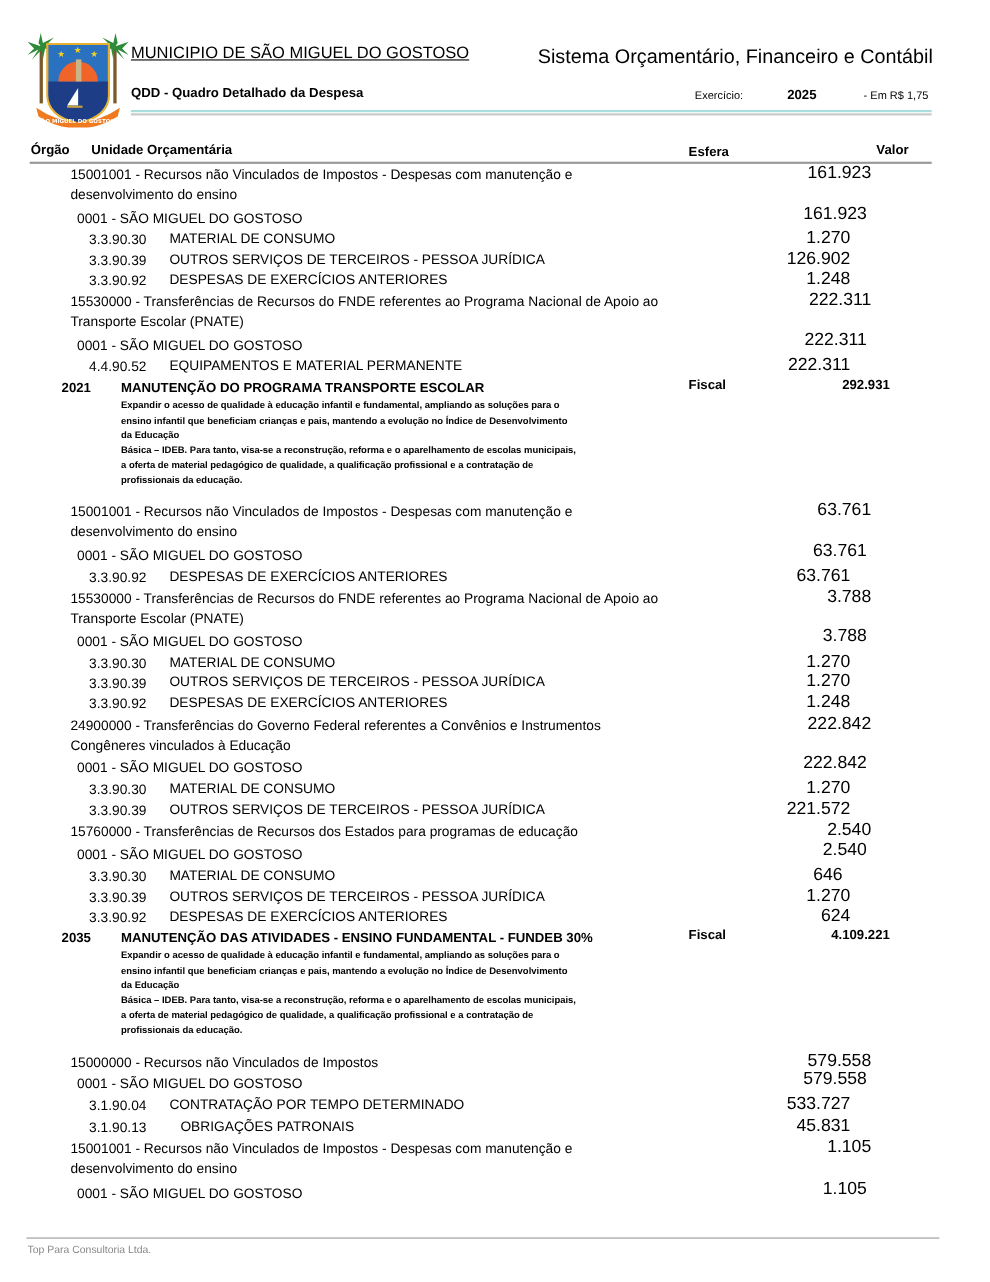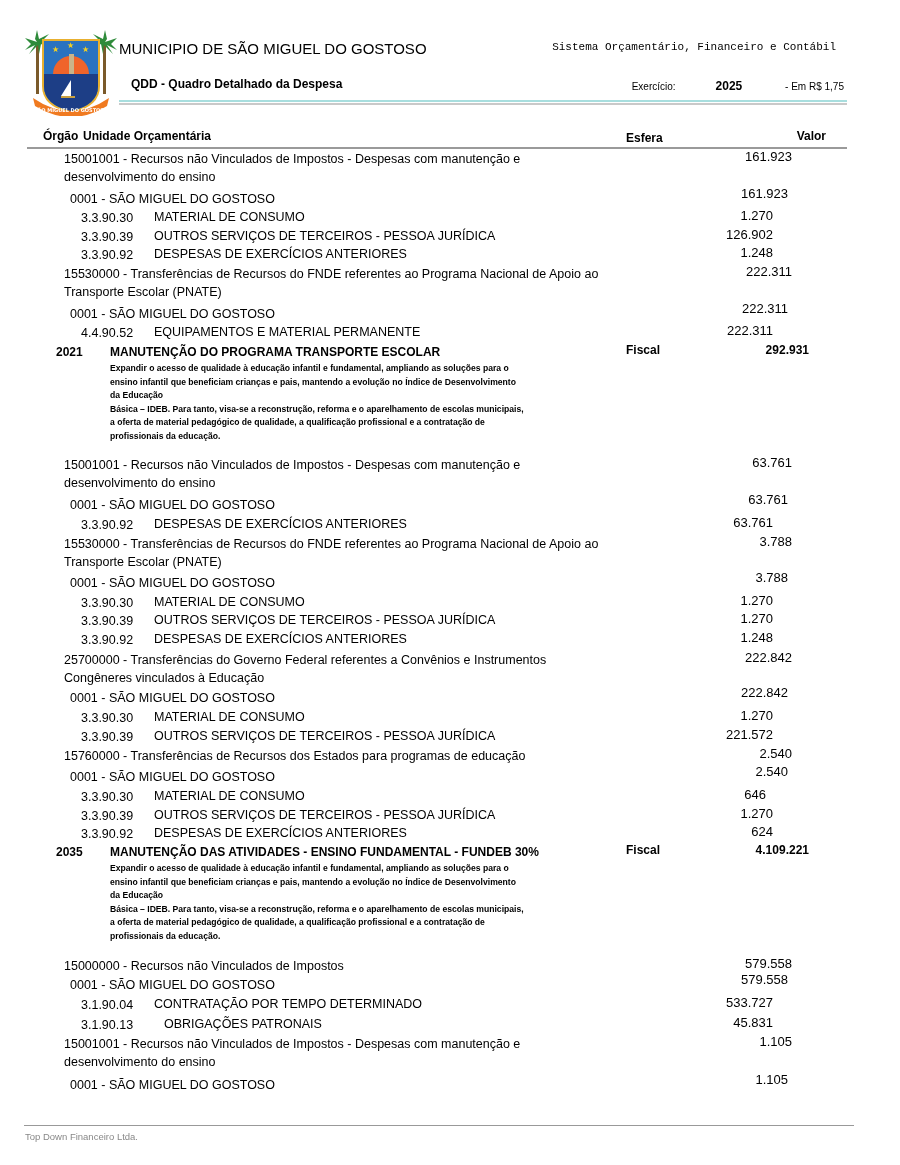--- a/index.html
+++ b/index.html
@@ -1,28 +1,28 @@
 <!DOCTYPE html>
 <html><head>
 <meta charset="utf-8">
 <style>
   * { box-sizing: border-box; margin: 0; padding: 0; }
   html, body { width: 900px; height: 1165px; background: #ffffff; }
   body { position: relative; font-family: "Liberation Sans", sans-serif; color: #000; overflow: hidden; }
   .logo { position: absolute; left: 25px; top: 28px; width: 92px; height: 88px; }
-  .muni { position: absolute; left: 119px; top: 40px; font-size: 15px; }
-  .sys { position: absolute; right: 64px; top: 41px; font-size: 11px; font-family: Liberation Mono, monospace; }
-  .qdd { position: absolute; left: 119px; top: 77px; font-size: 12px; font-weight: bold; margin-left: 12px; }
+  .muni { position: absolute; left: 119px; top: 40px; font-size: 15px; text-decoration: underline; }
+  .sys { position: absolute; right: 52px; top: 41px; font-size: 18px; }
+  .qdd { position: absolute; left: 119px; top: 77px; font-size: 12px; font-weight: bold; }
   .exer { position: absolute; right: 56px; top: 79px; font-size: 10px; }
   .exer b { font-size: 12px; margin-left: 40px; }
   .hdr-line { position: absolute; left: 119px; top: 100px; width: 728px; height: 5px; border-top: 2px solid #a8dede; border-bottom: 2px solid #c9c9c9; }
   .col-head { position: absolute; top: 129px; font-size: 12px; font-weight: bold; }
   .th-line { position: absolute; left: 27px; top: 147px; width: 820px; height: 0; border-top: 2px solid #9a9a9a; }
   .row { position: absolute; font-size: 12.5px; line-height: 18px; white-space: nowrap; }
-  .val { position: absolute; font-size: 13px; text-align: center; white-space: nowrap; }
+  .val { position: absolute; font-size: 16px; text-align: center; white-space: nowrap; }
   .action-code, .action-title, .action-esfera, .action-total { position: absolute; font-size: 12px; font-weight: bold; }
   .action-desc { position: absolute; left: 110px; width: 510px; font-size: 8.6px; font-weight: bold; line-height: 13.5px; white-space: pre-line; }
   .footer-line { position: absolute; left: 24px; top: 1125px; width: 830px; border-top: 1px solid #999; }
   .footer { position: absolute; left: 25px; top: 1131px; font-size: 9.5px; color: #888; }
 </style>
 </head>
 <body>
 
 <div class="logo">
   <svg width="92" height="88" viewBox="0 0 92 88">
@@ -51,21 +51,21 @@
     <path d="M8 70 Q46 96 84 70 L82 78 Q46 100 10 78 Z" fill="#f07a20"></path>
     <text x="46" y="84" font-size="5" fill="#fff" text-anchor="middle" font-family="DejaVu Sans, sans-serif" font-weight="bold">SÃO MIGUEL DO GOSTOSO</text>
   </svg>
 </div>
 <div class="muni">MUNICIPIO DE SÃO MIGUEL DO GOSTOSO</div>
 <div class="sys">Sistema Orçamentário, Financeiro e Contábil</div>
 <div class="qdd">QDD - Quadro Detalhado da Despesa</div>
 <div class="exer"><span>Exercício:</span><b>2025</b><b style="font-size:10px"></b><span> - Em R$ 1,75</span></div>
 <div class="hdr-line"></div>
 
-<div class="col-head" style="left:43px">Órgão</div>
+<div class="col-head" style="left:28px">Órgão</div>
 <div class="col-head" style="left:83px">Unidade Orçamentária</div>
 <div class="col-head" style="left:626px;top:131px">Esfera</div>
 <div class="col-head" style="right:74px">Valor</div>
 <div class="th-line"></div>
 
 <div id="table-body">
     <div class="row" style="left:64px;top:150px">15001001 - Recursos não Vinculados de Impostos - Despesas com manutenção e</div>
     <div class="row" style="left:64px;top:168px">desenvolvimento do ensino</div>
     <div class="val" style="right:108px;top:149px">161.923</div>
     <div class="row" style="left:70px;top:190px">0001 - SÃO MIGUEL DO GOSTOSO</div>
@@ -112,21 +112,21 @@
     <div class="val" style="right:112px;top:570px">3.788</div>
     <div class="row" style="left:81px;top:594px">3.3.90.30</div>
     <div class="row" style="left:154px;top:593px">MATERIAL DE CONSUMO</div>
     <div class="val" style="right:127px;top:593px">1.270</div>
     <div class="row" style="left:81px;top:612px">3.3.90.39</div>
     <div class="row" style="left:154px;top:611px">OUTROS SERVIÇOS DE TERCEIROS - PESSOA JURÍDICA</div>
     <div class="val" style="right:127px;top:611px">1.270</div>
     <div class="row" style="left:81px;top:631px">3.3.90.92</div>
     <div class="row" style="left:154px;top:630px">DESPESAS DE EXERCÍCIOS ANTERIORES</div>
     <div class="val" style="right:127px;top:630px">1.248</div>
-    <div class="row" style="left:64px;top:651px">25700000 - Transferências do Governo Federal referentes a Convênios e Instrumentos</div>
+    <div class="row" style="left:64px;top:651px">24900000 - Transferências do Governo Federal referentes a Convênios e Instrumentos</div>
     <div class="row" style="left:64px;top:669px">Congêneres vinculados à Educação</div>
     <div class="val" style="right:108px;top:650px">222.842</div>
     <div class="row" style="left:70px;top:689px">0001 - SÃO MIGUEL DO GOSTOSO</div>
     <div class="val" style="right:112px;top:685px">222.842</div>
     <div class="row" style="left:81px;top:709px">3.3.90.30</div>
     <div class="row" style="left:154px;top:708px">MATERIAL DE CONSUMO</div>
     <div class="val" style="right:127px;top:708px">1.270</div>
     <div class="row" style="left:81px;top:728px">3.3.90.39</div>
     <div class="row" style="left:154px;top:727px">OUTROS SERVIÇOS DE TERCEIROS - PESSOA JURÍDICA</div>
     <div class="val" style="right:127px;top:727px">221.572</div>
@@ -164,13 +164,13 @@
     <div class="row" style="left:164px;top:1015px">OBRIGAÇÕES PATRONAIS</div>
     <div class="val" style="right:127px;top:1015px">45.831</div>
     <div class="row" style="left:64px;top:1035px">15001001 - Recursos não Vinculados de Impostos - Despesas com manutenção e</div>
     <div class="row" style="left:64px;top:1053px">desenvolvimento do ensino</div>
     <div class="val" style="right:108px;top:1034px">1.105</div>
     <div class="row" style="left:70px;top:1076px">0001 - SÃO MIGUEL DO GOSTOSO</div>
     <div class="val" style="right:112px;top:1072px">1.105</div>
   </div>
 
 <div class="footer-line"></div>
-<div class="footer">Top Down Financeiro Ltda.</div>
+<div class="footer">Top Para Consultoria Ltda.</div>
 
 </body></html>

